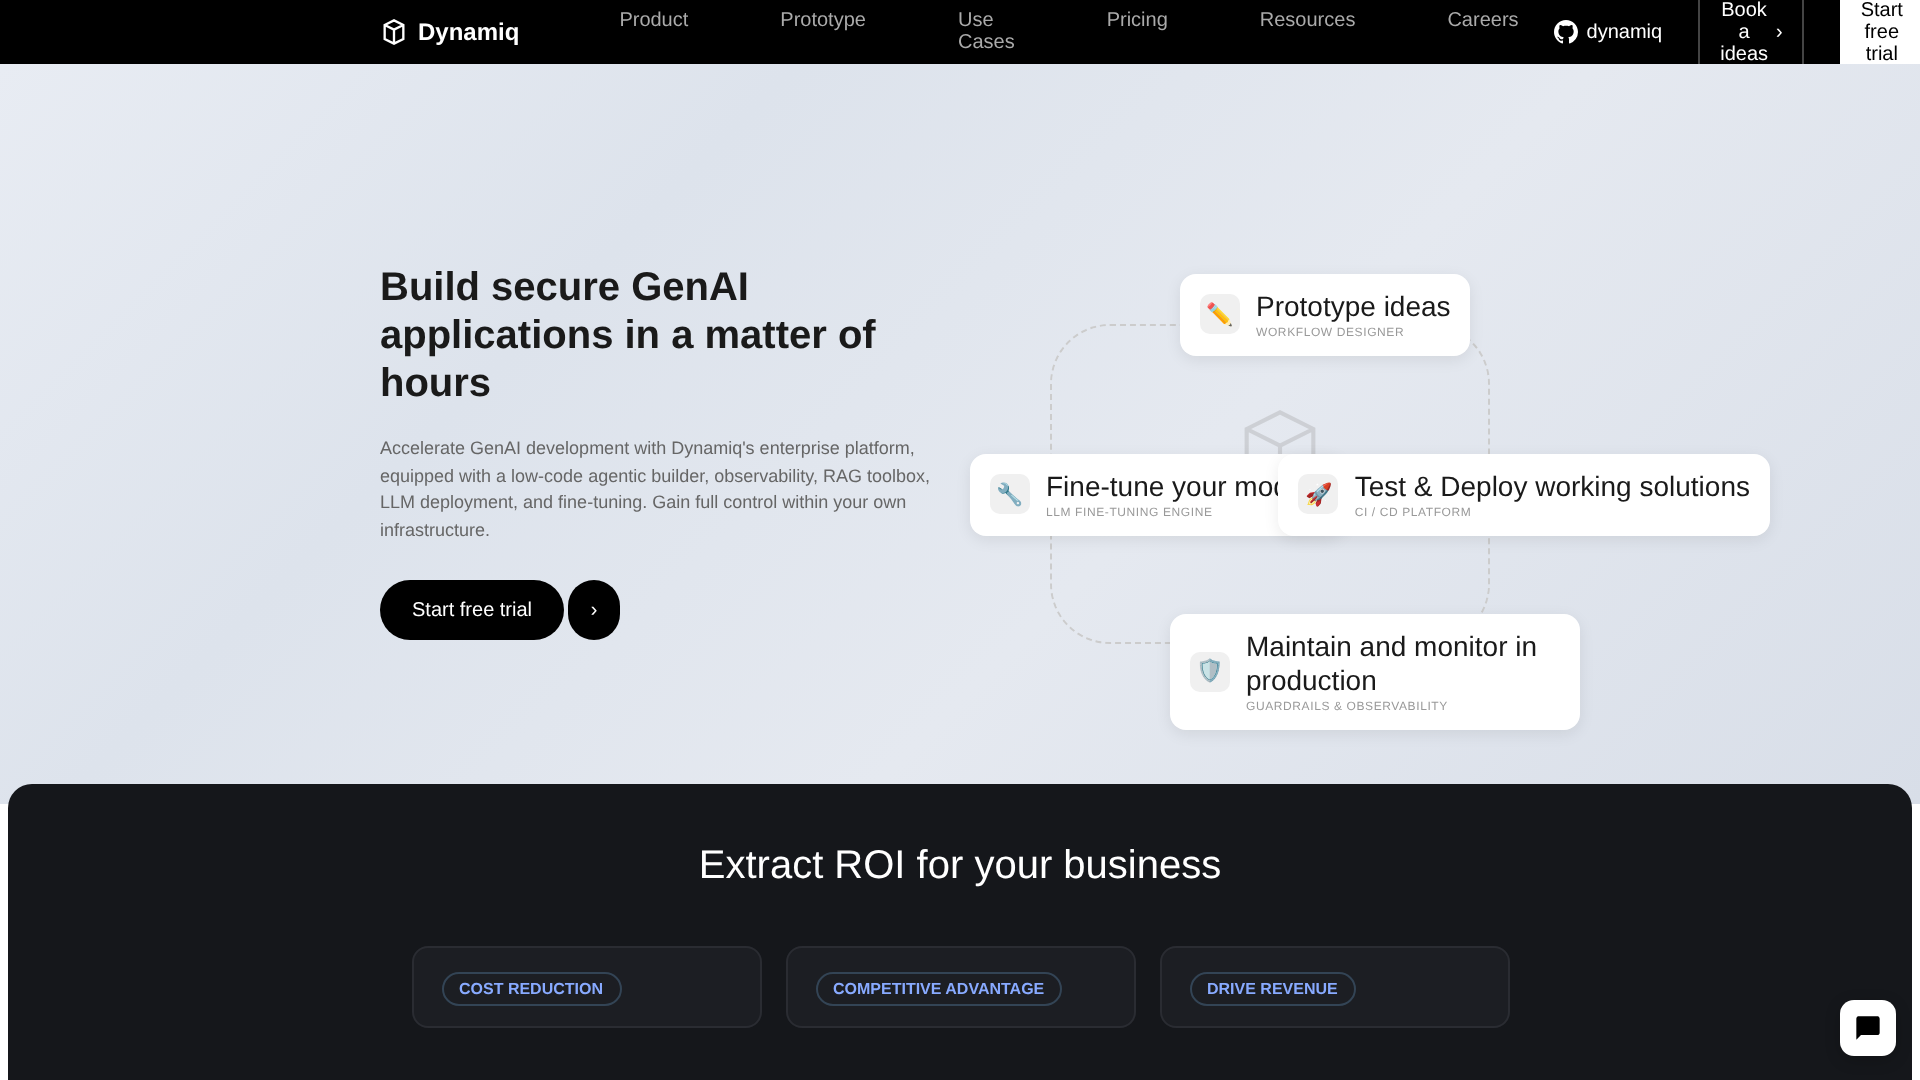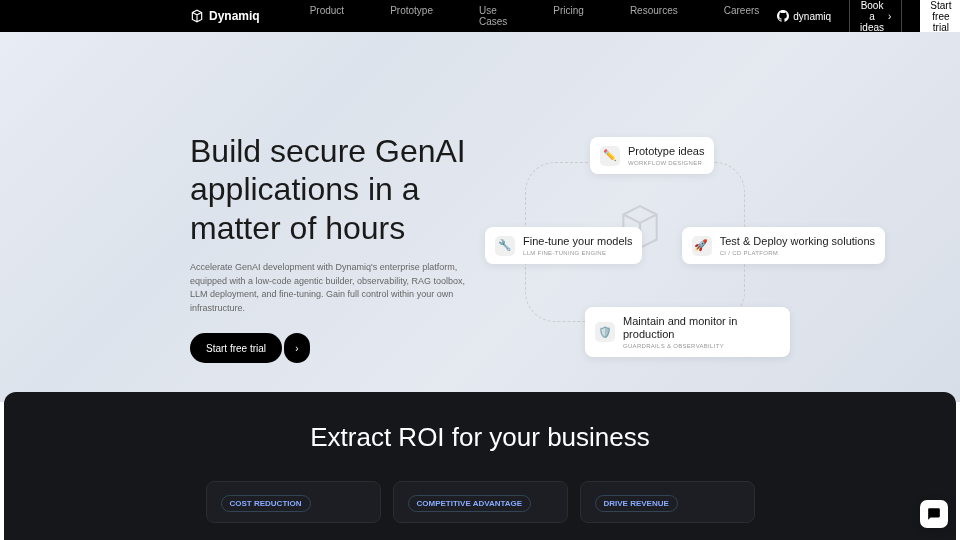--- a/index.html
+++ b/index.html
@@ -49,22 +49,22 @@
       font-weight: 500;
     }
     
     .hero {
       background: linear-gradient(135deg, #e8ecf3 0%, #dde3ec 30%, #e5e9f0 60%, #d8dee8 100%);
       height: 370px;
       position: relative;
       padding: 100px 190px 0;
     }
     .hero-title {
-      font-size: 32px;
-      font-weight: 400;
+      font-size: 20px;
+      font-weight: 700;
       color: #1a1a1a;
       line-height: 1.2;
       max-width: 300px;
     }
     .hero-desc {
       font-size: 9px;
       color: #666;
       max-width: 290px;
       margin-top: 14px;
       line-height: 1.5;
@@ -129,21 +129,21 @@
       height: 20px;
       background: #f0f0f0;
       border-radius: 5px;
       display: flex;
       align-items: center;
       justify-content: center;
       font-size: 11px;
       flex-shrink: 0;
     }
     .feature-text { display: flex; flex-direction: column; }
-    .feature-title { font-size: 11px; color: #1a1a1a; font-weight: 500; line-height: 1.2; }
+    .feature-title { font-size: 14px; color: #1a1a1a; font-weight: 500; line-height: 1.2; }
     .feature-sub { font-size: 6px; color: #999; text-transform: uppercase; letter-spacing: 0.3px; margin-top: 2px; }
     
     .card-top { top: 35px; left: 100px; }
     .card-left { top: 125px; left: -5px; }
     .card-right { top: 125px; right: -95px; }
     .card-bottom { top: 205px; left: 95px; }
     
     .connector {
       position: absolute;
       border: 1px dashed #ccc;
@@ -159,21 +159,21 @@
       background: #15171b;
       height: 148px;
       border-radius: 12px 12px 0 0;
       margin: -10px 4px 0;
       padding: 30px 0 0;
       text-align: center;
       position: relative;
     }
     .roi-title {
       color: #fff;
-      font-size: 26px;
+      font-size: 20px;
       font-weight: 500;
     }
     .roi-cards {
       display: flex;
       gap: 12px;
       justify-content: center;
       margin-top: 28px;
     }
     .roi-card {
       background: #1c1e23;

